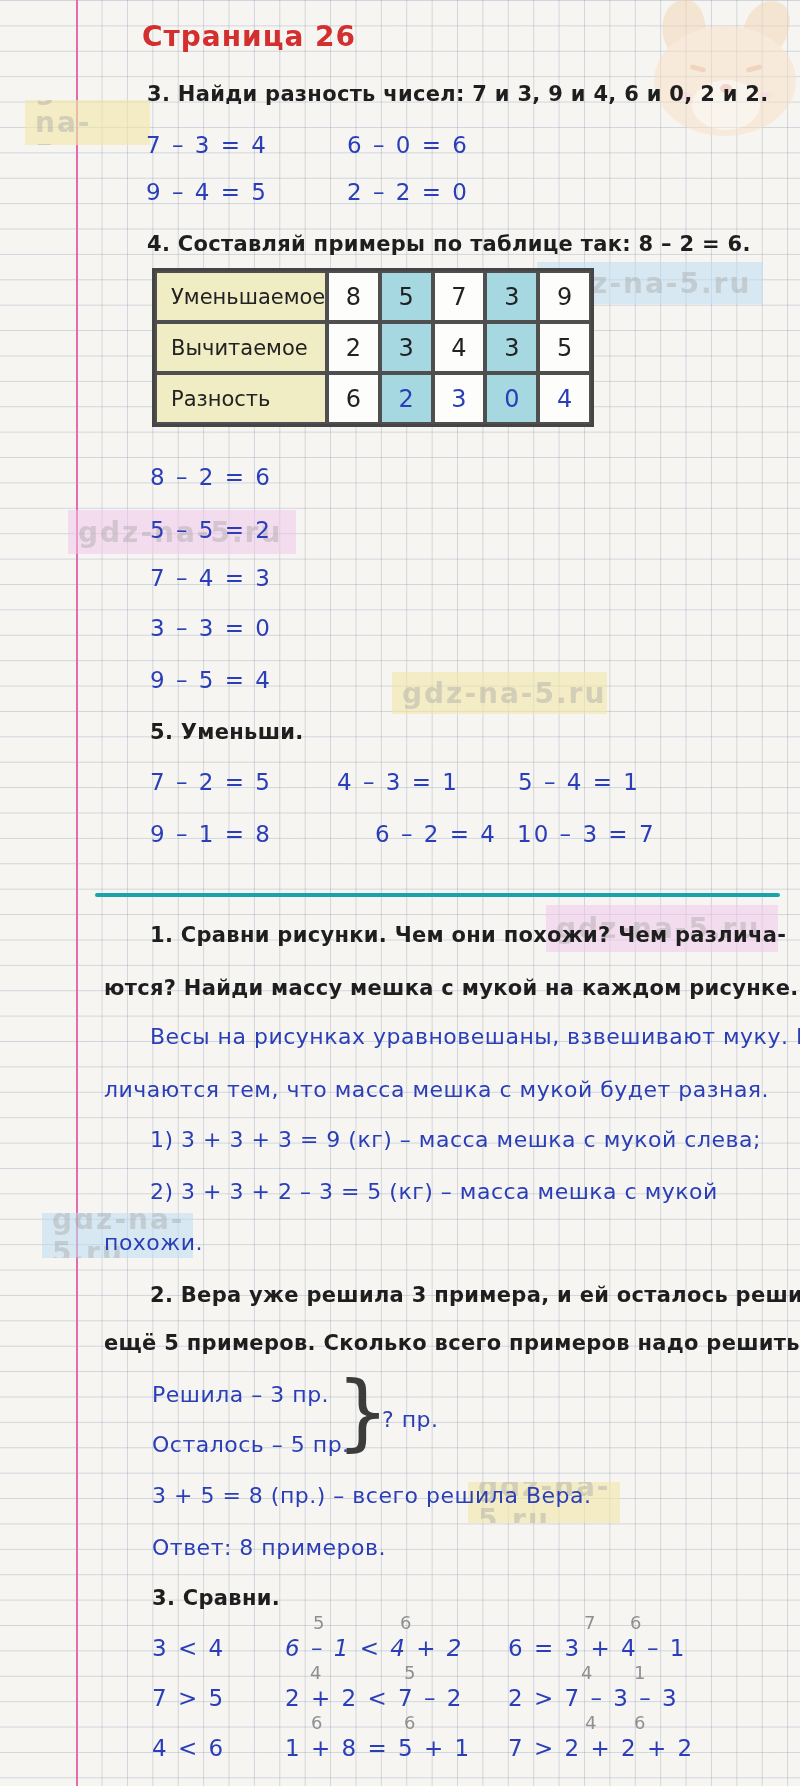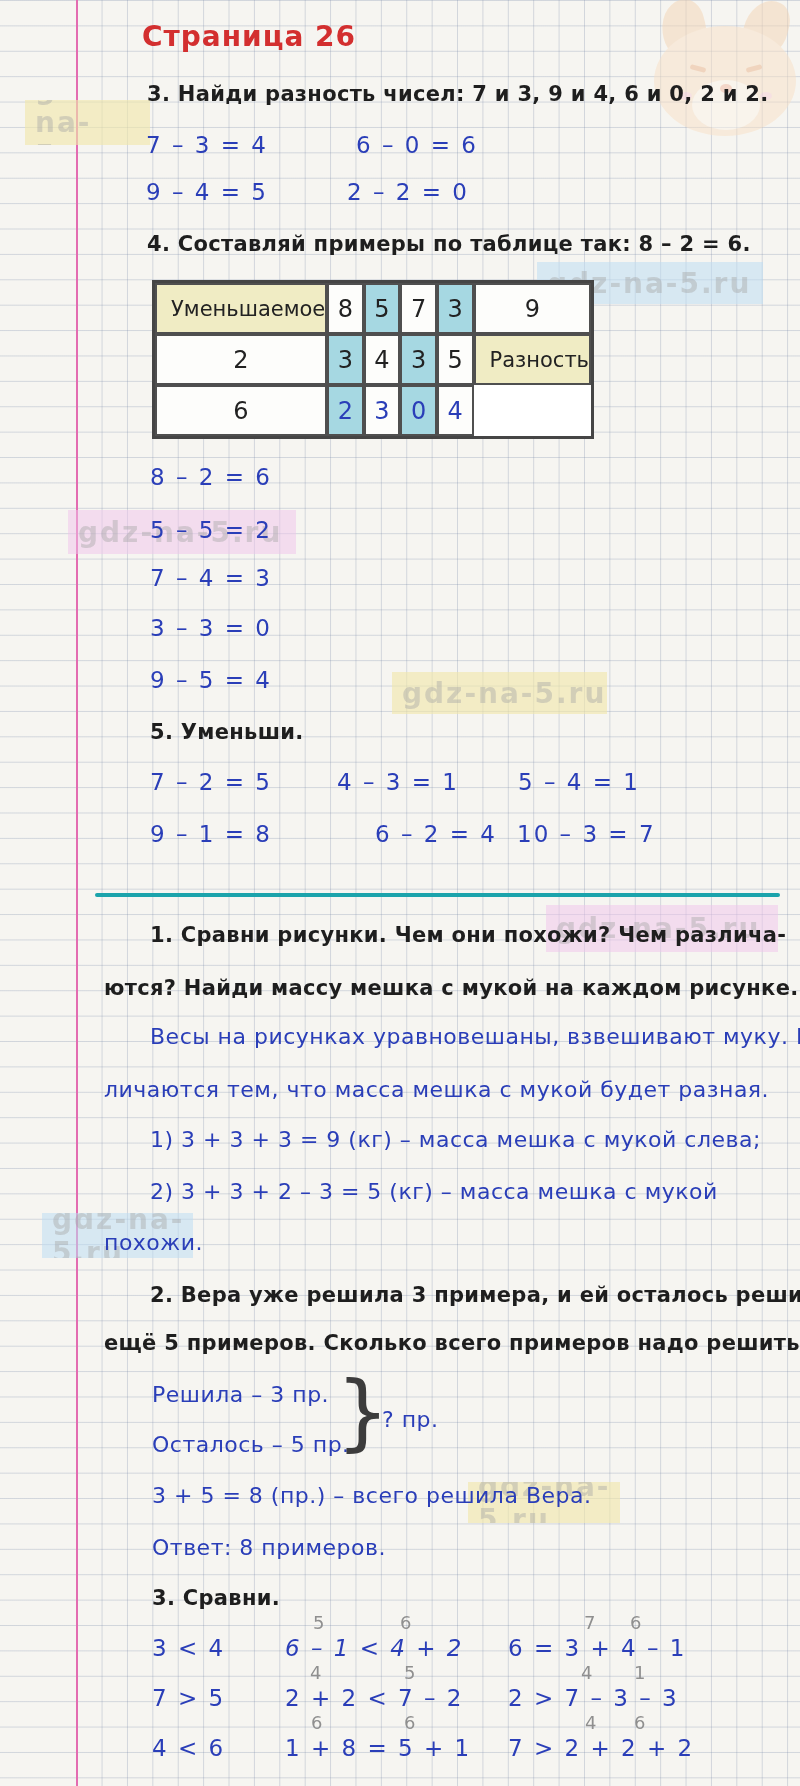--- a/index.html
+++ b/index.html
@@ -23,21 +23,21 @@
   .hint{font-size:18px;color:#8f8f8f;line-height:22px;}
   .brace{font-size:84px;line-height:88px;color:#3c3c3c;font-weight:normal;}
   .divider{position:absolute;left:95px;top:893px;width:685px;height:4px;background:#1ba3ab;border-radius:2px;z-index:4;}
   
   .wm{position:absolute;z-index:3;overflow:hidden;display:flex;align-items:center;
       font-weight:bold;font-size:28px;letter-spacing:2px;color:rgba(165,165,165,.42);padding-left:10px;box-sizing:border-box;}
   .wm.yellow{background:rgba(240,230,170,.62);}
   .wm.pink{background:rgba(240,195,235,.50);}
   .wm.blue{background:rgba(190,220,243,.55);}
   
-  .nb-table{position:absolute;left:152px;top:280px;width:436px;height:153px;z-index:4;
+  .nb-table{position:absolute;left:152px;top:268px;width:436px;height:153px;z-index:4;
     display:grid;grid-template-columns:172px repeat(5,1fr);grid-template-rows:repeat(3,1fr);
     border:3px solid #454545;background:#fff;}
   .cell{border:2px solid #4f4f4f;display:flex;align-items:center;justify-content:center;
     font-size:24px;color:#222;background:#fdfdfb;}
   .cell.lab{justify-content:flex-start;padding-left:14px;background:#f0ecc4;font-size:21px;}
   .cell.bluebg{background:#a6d8e2;}
   .cell.vblue{color:#2a3eb8;}
   
   .mascot{position:absolute;left:652px;top:0;width:148px;height:140px;opacity:.5;z-index:0;}
   .mascot .ear{position:absolute;width:44px;height:58px;background:#f4d5b4;border-radius:60% 40% 55% 45%;}
@@ -90,34 +90,35 @@
       <span>gdz-na-5.ru</span>
     </div>
   <div class="wm yellow" style="left:468px;top:1482px;width:152px;height:41px;">
       <span>gdz-na-5.ru</span>
     </div>
 
   <div class="txt red-title" style="left:142px;top:22px;">Страница 26</div>
 
   <div class="txt h-black" style="left:147px;top:79px;">3. Найди разность чисел: 7 и 3, 9 и 4, 6 и 0, 2 и 2.</div>
   <div class="txt eq" style="left:146px;top:130px;">7 – 3 = 4</div>
-  <div class="txt eq" style="left:347px;top:130px;margin-left:9px;">6 – 0 = 6</div>
+  <div class="txt eq" style="left:347px;top:130px;">6 – 0 = 6</div>
   <div class="txt eq" style="left:146px;top:177px;">9 – 4 = 5</div>
   <div class="txt eq" style="left:347px;top:177px;">2 – 2 = 0</div>
 
   <div class="txt h-black" style="left:147px;top:229px;">4. Составляй примеры по таблице так: 8 – 2 = 6.</div>
 
   <div class="nb-table">
     <div class="cell lab">Уменьшаемое</div>
     <div class="cell">8</div>
     <div class="cell bluebg">5</div>
     <div class="cell">7</div>
     <div class="cell bluebg">3</div>
     <div class="cell">9</div>
 
+    <div class="cell lab">Вычитаемое</div>
     <div class="cell">2</div>
     <div class="cell bluebg">3</div>
     <div class="cell">4</div>
     <div class="cell bluebg">3</div>
     <div class="cell">5</div>
 
     <div class="cell lab">Разность</div>
     <div class="cell">6</div>
     <div class="cell bluebg vblue">2</div>
     <div class="cell vblue">3</div>

